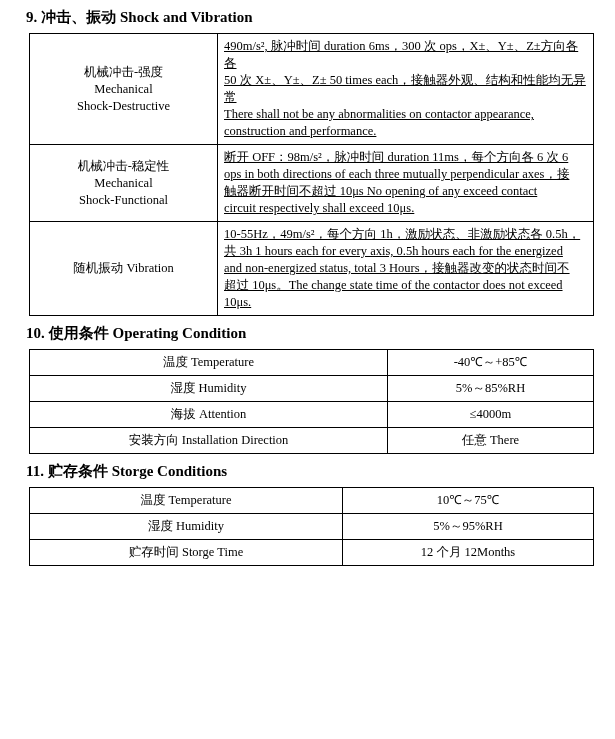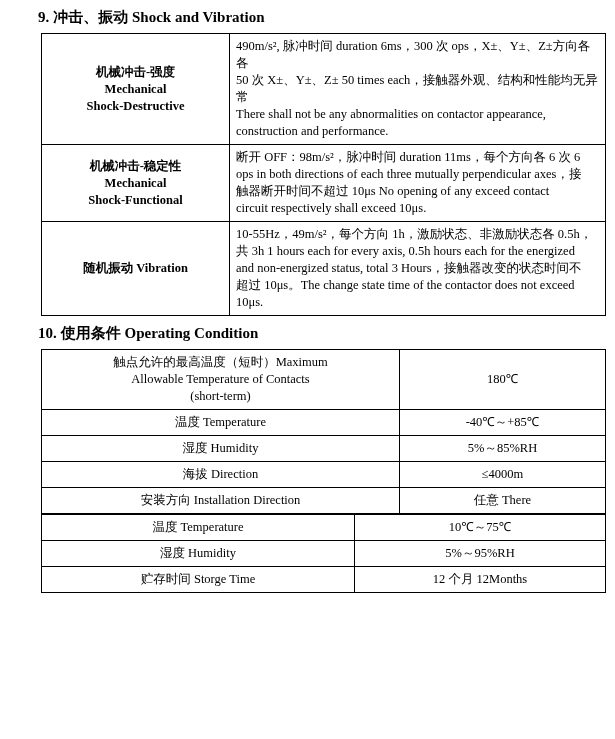--- a/index.html
+++ b/index.html
@@ -15,21 +15,21 @@
     overflow: hidden;
   }
   .page {
     position: relative;
     width: 615px;
     height: 739px;
     padding: 0;
     box-sizing: border-box;
   }
   .section {
-    margin: 0 0 0 16px;
+    margin: 0 0 0 4px;
   }
   .section-title {
     font-family: "Liberation Serif", serif;
     font-weight: bold;
     font-size: 15px;
     margin: 8px 0 6px 22px;
     letter-spacing: 0px;
   }
   .section-title .num {
     margin-right: 4px;
@@ -49,32 +49,33 @@
   }
   .lbl {
     text-align: center;
     font-size: 12.5px;
     line-height: 1.36;
   }
   .val {
     text-align: left;
     font-size: 12.5px;
     line-height: 1.36;
+    text-decoration: underline;
   }
   .val-c {
     text-align: center;
     font-size: 12.5px;
   }
   .val p {
     margin: 0;
   }
   .center-line {
     text-align: left;
   }
-  .t-shock td:first-child { width: 175px; font-weight: bold; }
+  .t-shock td:first-child { width: 175px; }
   .t-oper td:first-child { width: 345px; }
   .t-storge td:first-child { width: 300px; }
 </style>
 </head>
 <body>
 
 <div class="page">
 
   <div class="section">
     <div class="section-title">
@@ -124,48 +125,43 @@
     </table>
   </div>
 
   <div class="section">
     <div class="section-title">
       <span class="num">10.</span><span>使用条件 Operating Condition</span>
     </div>
     <table class="t-oper">
       <tbody>
         <tr>
-          <td class="lbl">
-            <div>触点允许的最高温度（短时）Maximum</div>
-            <div>Allowable Temperature of Contacts</div>
-            <div>(short-term)</div>
-          </td>
-          <td class="val-c">180℃</td>
-        </tr>
-        <tr>
           <td class="lbl">温度 Temperature</td>
           <td class="val-c">-40℃～+85℃</td>
         </tr>
         <tr>
           <td class="lbl">湿度 Humidity</td>
           <td class="val-c">5%～85%RH</td>
         </tr>
         <tr>
-          <td class="lbl">海拔 Direction</td>
+          <td class="lbl">海拔 Attention</td>
           <td class="val-c">≤4000m</td>
         </tr>
         <tr>
           <td class="lbl">安装方向 Installation Direction</td>
           <td class="val-c">任意 There</td>
         </tr>
       </tbody>
     </table>
   </div>
 
   <div class="section">
+    <div class="section-title">
+      <span class="num">11.</span><span>贮存条件 Storge Conditions</span>
+    </div>
     <table class="t-storge">
       <tbody>
         <tr>
           <td class="lbl">温度 Temperature</td>
           <td class="val-c">10℃～75℃</td>
         </tr>
         <tr>
           <td class="lbl">湿度 Humidity</td>
           <td class="val-c">5%～95%RH</td>
         </tr>

